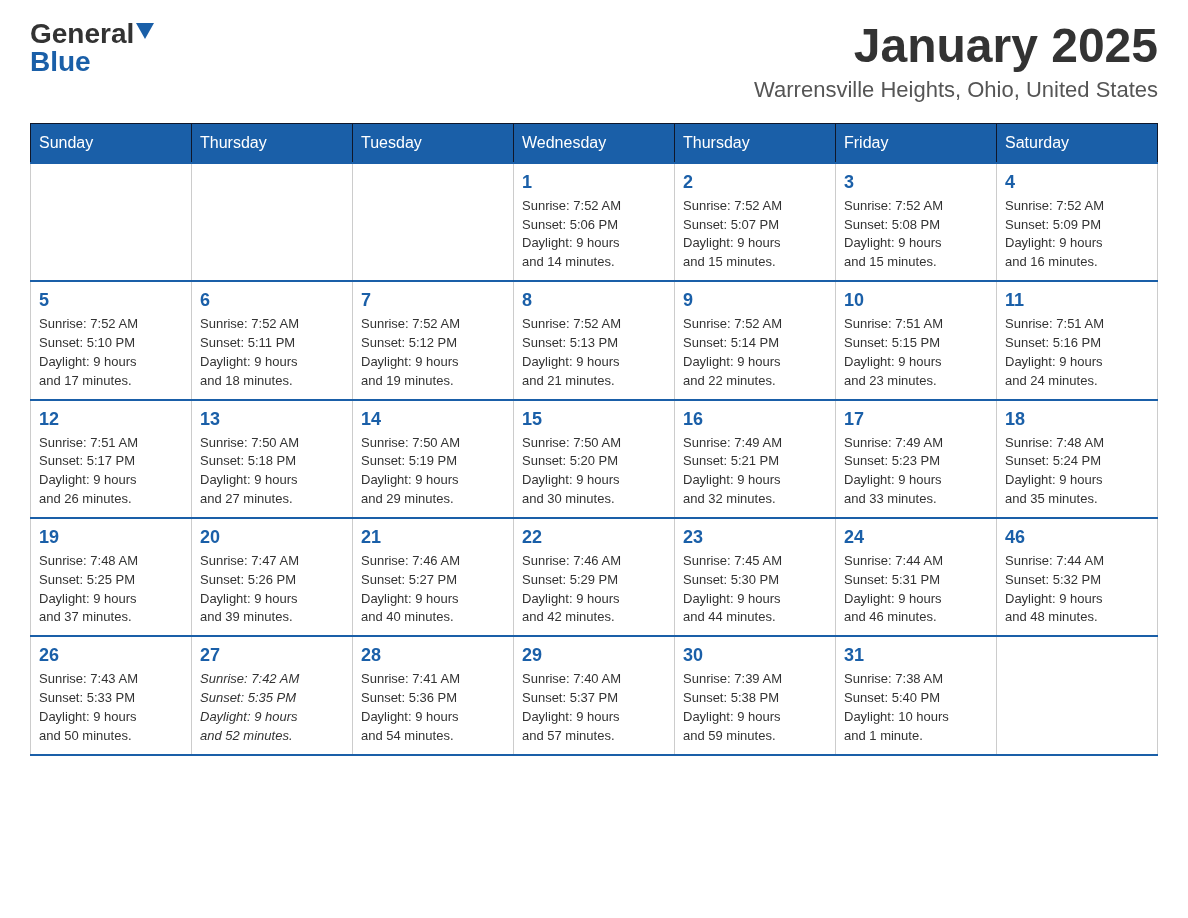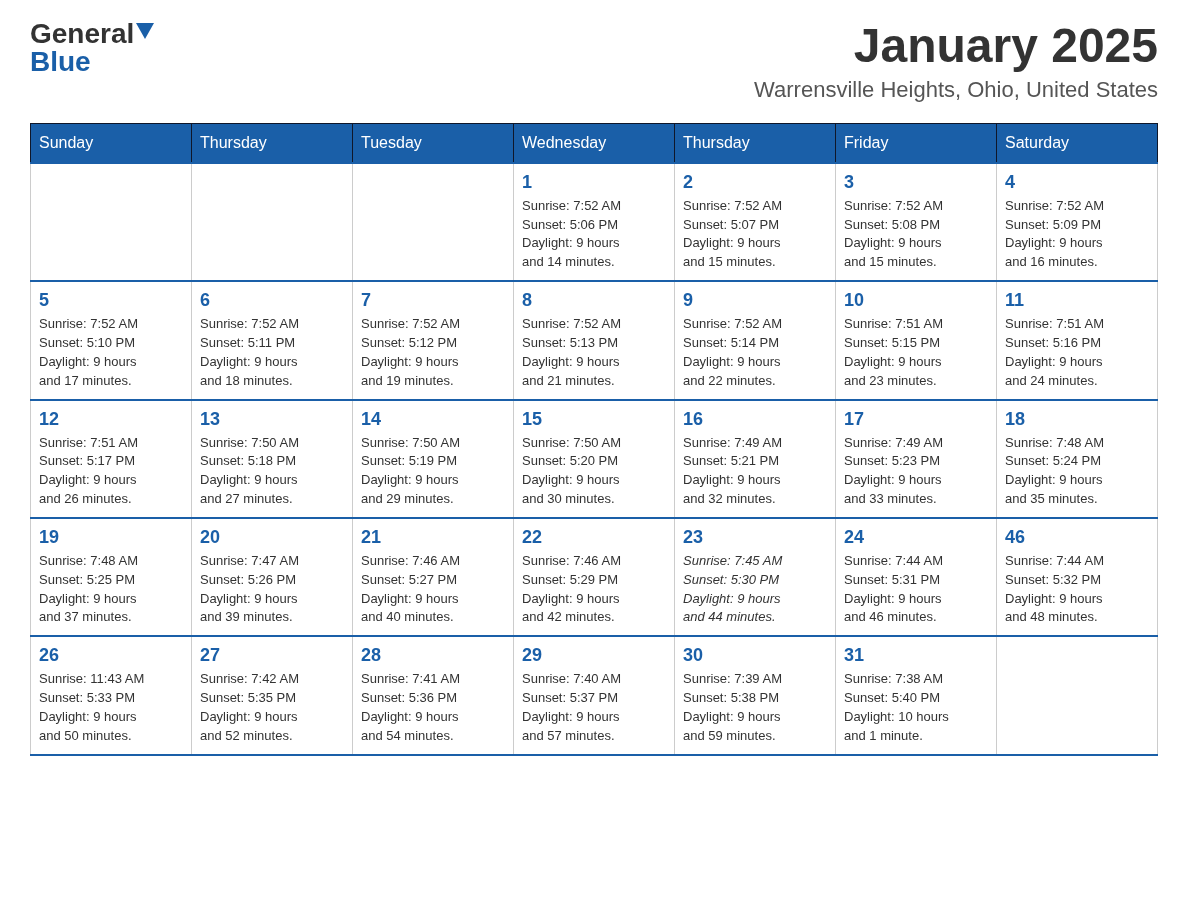--- a/index.html
+++ b/index.html
@@ -287,21 +287,21 @@
         </td>
         <td>
           <span class="day-number">22</span>
           <div class="day-info" style="white-space: pre-line;">Sunrise: 7:46 AM
 Sunset: 5:29 PM
 Daylight: 9 hours
 and 42 minutes.</div>
         </td>
         <td>
           <span class="day-number">23</span>
-          <div class="day-info" style="white-space: pre-line; font-style: italic;">Sunrise: 7:45 AM
+          <div class="day-info" style="white-space: pre-line;">Sunrise: 7:45 AM
 Sunset: 5:30 PM
 Daylight: 9 hours
 and 44 minutes.</div>
         </td>
         <td>
           <span class="day-number">24</span>
           <div class="day-info" style="white-space: pre-line;">Sunrise: 7:44 AM
 Sunset: 5:31 PM
 Daylight: 9 hours
 and 46 minutes.</div>
@@ -310,28 +310,28 @@
           <span class="day-number">46</span>
           <div class="day-info" style="white-space: pre-line;">Sunrise: 7:44 AM
 Sunset: 5:32 PM
 Daylight: 9 hours
 and 48 minutes.</div>
         </td>
       </tr>
       <tr>
         <td>
           <span class="day-number">26</span>
-          <div class="day-info" style="white-space: pre-line;">Sunrise: 11:43 AM
+          <div class="day-info" style="white-space: pre-line;">Sunrise: 7:43 AM
 Sunset: 5:33 PM
 Daylight: 9 hours
 and 50 minutes.</div>
         </td>
         <td>
           <span class="day-number">27</span>
-          <div class="day-info" style="white-space: pre-line;">Sunrise: 7:42 AM
+          <div class="day-info" style="white-space: pre-line; font-style: italic;">Sunrise: 7:42 AM
 Sunset: 5:35 PM
 Daylight: 9 hours
 and 52 minutes.</div>
         </td>
         <td>
           <span class="day-number">28</span>
           <div class="day-info" style="white-space: pre-line;">Sunrise: 7:41 AM
 Sunset: 5:36 PM
 Daylight: 9 hours
 and 54 minutes.</div>

